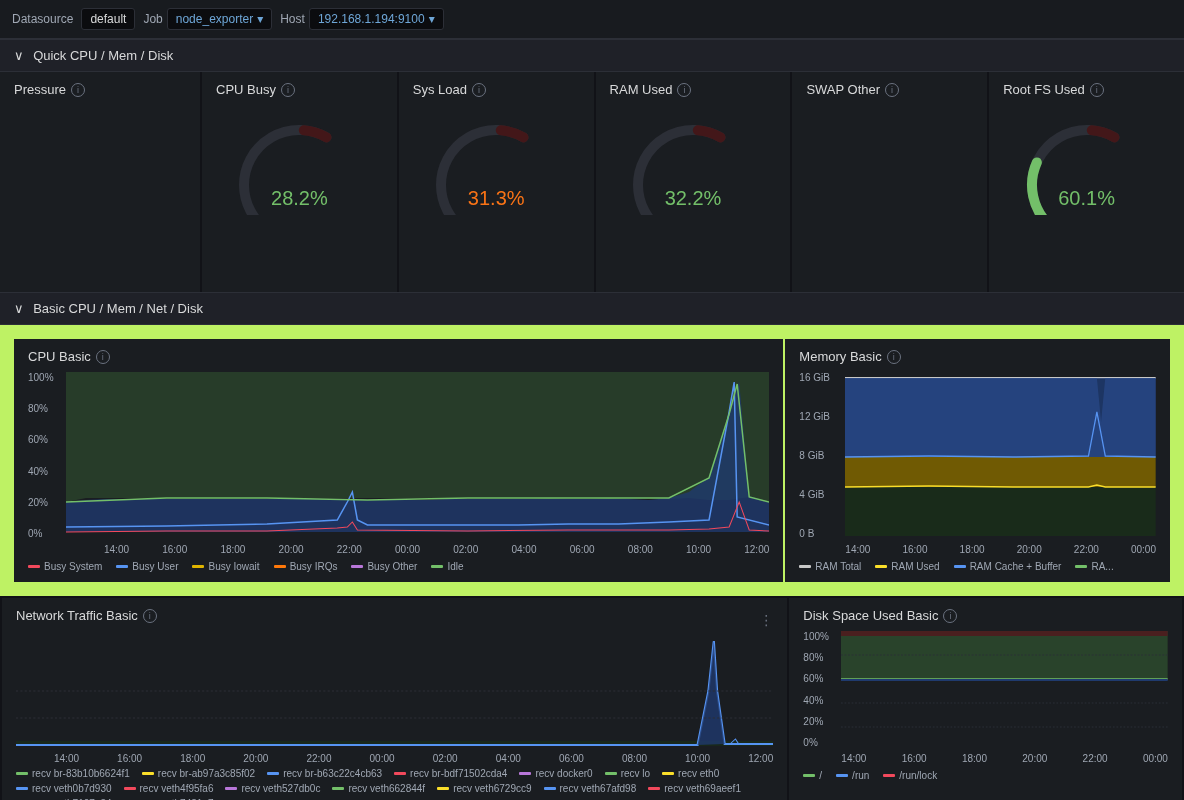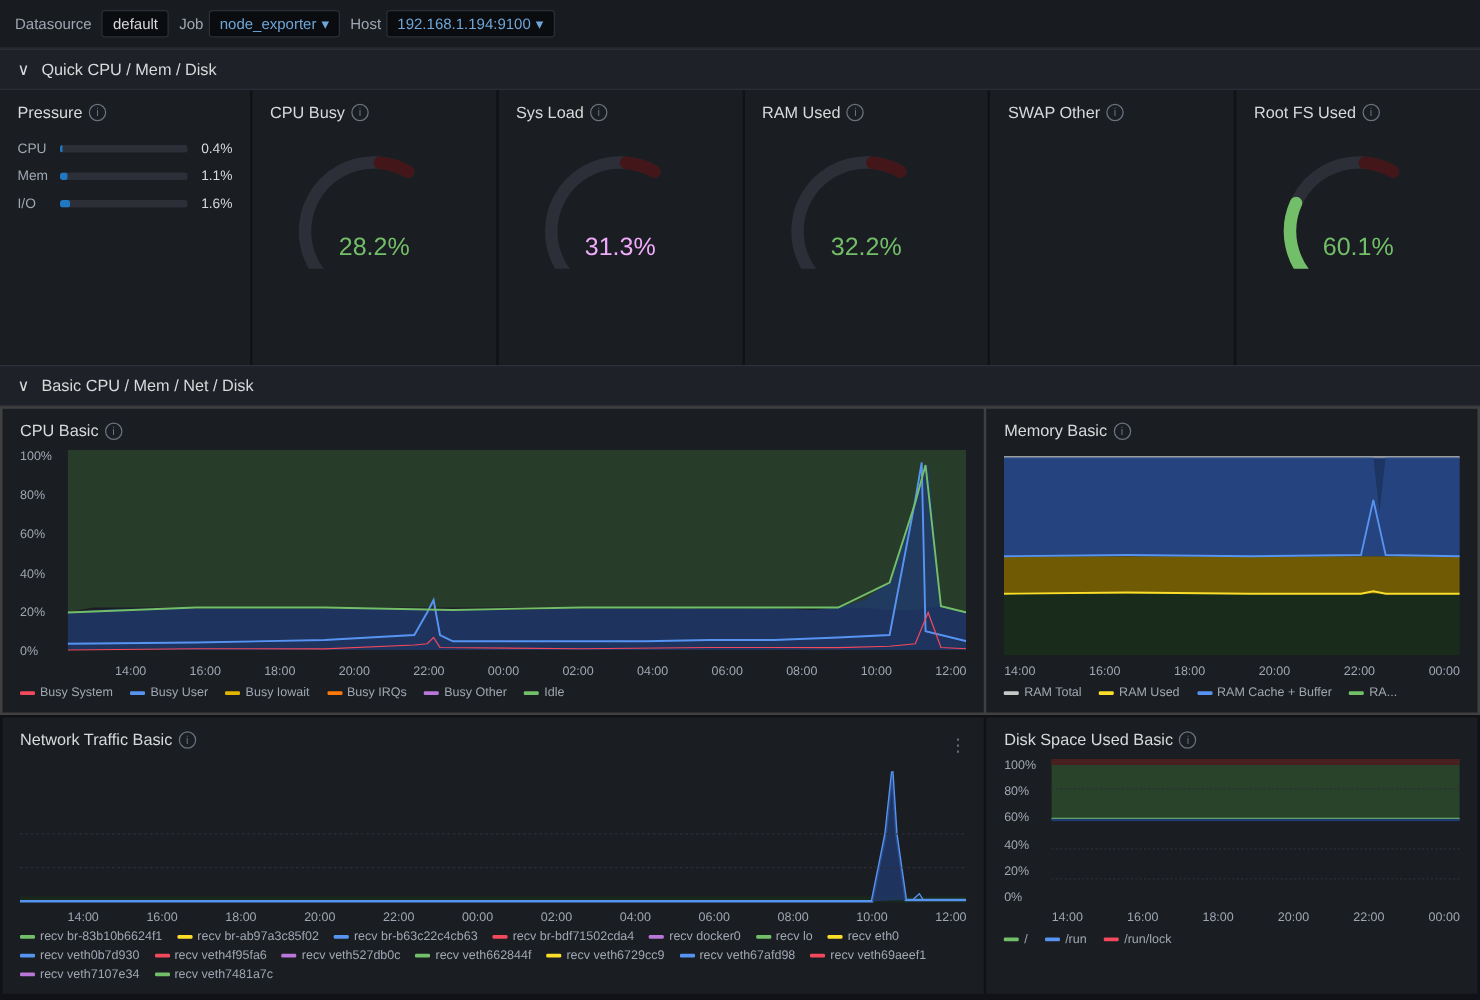--- a/index.html
+++ b/index.html
@@ -135,22 +135,22 @@
       align-items: center;
       justify-content: center;
       padding-top: 10px;
     }
 
     
     .charts-row {
       display: grid;
       grid-template-columns: 2fr 1fr;
       gap: 2px;
-      background: #404040;
-      padding: 2px;
+      background: #bef264;
+      padding: 14px;
     }
     .chart-panel {
       background: #1a1d21;
       padding: 10px 14px;
     }
     .chart-area {
       width: 100%;
       height: 170px;
       position: relative;
       overflow: hidden;
@@ -253,43 +253,20 @@
   <span>Quick CPU / Mem / Disk</span>
 </div>
 
 <div class="gauge-row">
 
   <div class="gauge-panel">
     <div class="panel-title">
       <span>Pressure</span>
       <span class="info-icon">i</span>
     </div>
-    <div class="pressure-bars" id="pressure-bars">
-    <div class="pressure-bar-row">
-    <span class="pressure-bar-label">CPU</span>
-    <div class="pressure-bar-track">
-      <div class="pressure-bar-fill" style="width:2%"></div>
-    </div>
-    <span class="pressure-bar-value">0.4%</span>
-  </div>
-        <div class="pressure-bar-row">
-    <span class="pressure-bar-label">Mem</span>
-    <div class="pressure-bar-track">
-      <div class="pressure-bar-fill" style="width:5.5%"></div>
-    </div>
-    <span class="pressure-bar-value">1.1%</span>
-  </div>
-        <div class="pressure-bar-row">
-    <span class="pressure-bar-label">I/O</span>
-    <div class="pressure-bar-track">
-      <div class="pressure-bar-fill" style="width:8%"></div>
-    </div>
-    <span class="pressure-bar-value">1.6%</span>
-  </div>
-      </div>
   </div>
 
   <div id="gauge-panels" style="display:contents;"><div class="gauge-panel">
     <div class="panel-title">
       <span>CPU Busy</span>
       <span class="info-icon">i</span>
     </div>
     <div class="gauge-container">
       <div style="position:relative; display:inline-block;">
         <svg viewBox="0 0 140 100" width="140" height="100">
@@ -311,21 +288,21 @@
     <div class="gauge-container">
       <div style="position:relative; display:inline-block;">
         <svg viewBox="0 0 140 100" width="140" height="100">
 
     <path d="M 97.5 117.63139720814412 A 55 55 0 1 1 97.5 22.368602791855878" fill="none" stroke="#2c2f37" stroke-width="10" stroke-linecap="round"></path>
 
     <path d="M 74.7935658511212 15.209291604953997 A 55 55 0 0 1 97.5 22.368602791855878" fill="none" stroke="#4a1212" stroke-width="10" stroke-linecap="round" opacity="0.8"></path>
 
     <path d="M 97.5 117.63139720814412 A 55 55 0 0 1 31.027759537620263 108.80933487374463" fill="none" stroke="#73bf69" stroke-width="10" stroke-linecap="round"></path>
   </svg>
-        <div style="position:absolute; bottom:8px; left:50%; transform:translateX(-50%); font-size:20px; font-weight:300; color:#f0abfc; white-space:nowrap;">31.3%</div>
+        <div style="position:absolute; bottom:8px; left:50%; transform:translateX(-50%); font-size:20px; font-weight:300; color:#f97316; white-space:nowrap;">31.3%</div>
       </div>
     </div>
   </div><div class="gauge-panel">
     <div class="panel-title">
       <span>RAM Used</span>
       <span class="info-icon">i</span>
     </div>
     <div class="gauge-container">
       <div style="position:relative; display:inline-block;">
         <svg viewBox="0 0 140 100" width="140" height="100">
@@ -444,20 +421,27 @@
         </div>
       </div>
   </div>
 
   <div class="chart-panel">
     <div class="panel-title">
       <span>Memory Basic</span>
       <span class="info-icon">i</span>
     </div>
     <div style="display:flex; gap:2px;">
+      <div class="y-axis-labels" id="mem-y-axis" style="min-width:44px;">
+          <span>16 GiB</span>
+          <span>12 GiB</span>
+          <span>8 GiB</span>
+          <span>4 GiB</span>
+          <span>0 B</span>
+        </div>
       <div style="flex:1;">
         <div class="chart-area">
           <svg width="100%" height="100%" viewBox="0 0 370 170" preserveAspectRatio="none">
 
             <line x1="0" y1="6" x2="370" y2="6" stroke="#c8c8c8" stroke-width="2"></line>
 
             <polygon points="0,6 370,6 370,85 370,85 0,85" fill="#1f3a6e" opacity="0.85"></polygon>
 
             <polygon points="0,85 370,85 370,115 0,115" fill="#7a6200" opacity="0.9"></polygon>
 

